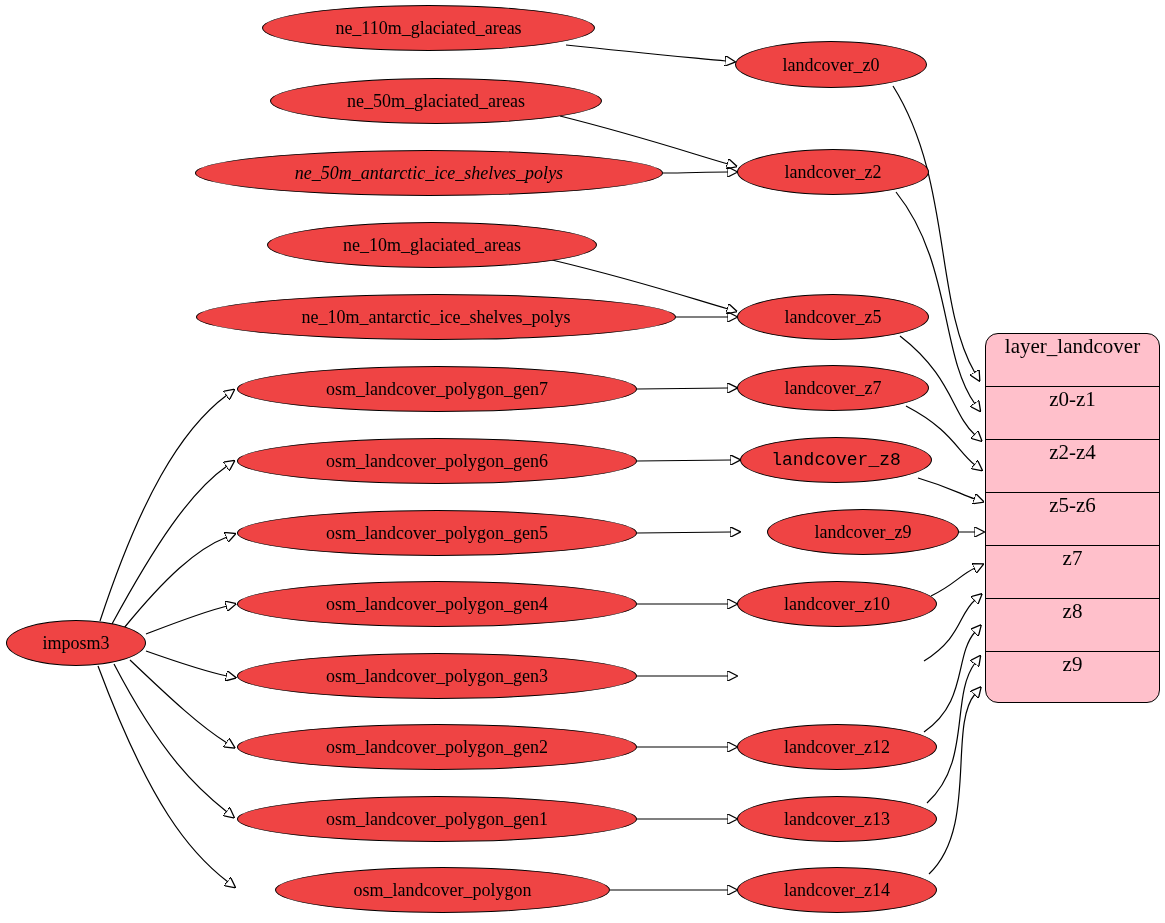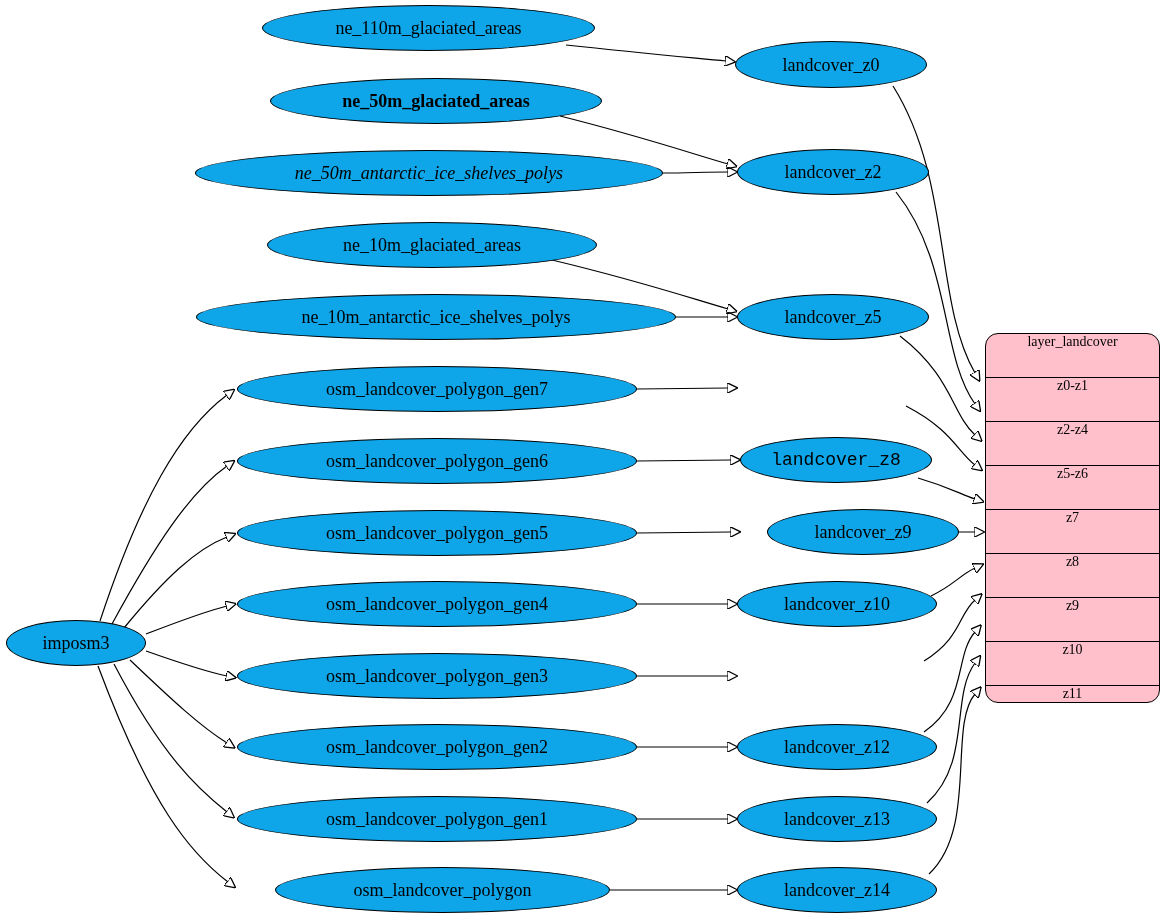--- a/index.html
+++ b/index.html
@@ -11,33 +11,33 @@
     color:#000;
     overflow:hidden;
   }
   svg.edges{position:absolute;left:0;top:0;width:1165px;height:923px;}
   svg.edges path{fill:none;stroke:#000;stroke-width:1.2px;}
   .node{
     position:absolute;
     box-sizing:border-box;
     border:1.2px solid #000;
     border-radius:50%;
-    background:#0ea5e9;
+    background:#ef4444;
     display:flex;align-items:center;justify-content:center;
     font-size:18px;line-height:1;white-space:nowrap;
   }
   .record{
     position:absolute;left:985px;top:333px;width:175px;height:370px;
     box-sizing:border-box;
     background:#ffc0cb;
     border:1.2px solid #000;
     border-radius:13px;
     overflow:hidden;
     display:flex;flex-direction:column;
-    font-size:14px;
+    font-size:21px;
   }
   .rec-title,.rec-row{
     flex:1;
     display:flex;align-items:center;justify-content:center;
     white-space:nowrap;
   }
   .rec-row{border-top:1px solid #000;margin-top:27px;}
 </style>
 </head>
 <body>
@@ -84,37 +84,38 @@
     <path d="M931,596 C954,585 960,575 975,568" marker-end="url(#arw)"></path>
     <path d="M924,661 C962,637 958,615 975,600" marker-end="url(#arw)"></path>
     <path d="M924,732 C968,702 954,656 975,632" marker-end="url(#arw)"></path>
     <path d="M927,803 C972,762 950,697 975,663" marker-end="url(#arw)"></path>
     <path d="M929,874 C978,828 948,726 975,694" marker-end="url(#arw)"></path>
   </svg>
 
   <div class="node" style="left:6px;top:620px;width:140px;height:46px;">imposm3</div>
 
   <div class="node" style="left:262px;top:5px;width:333px;height:46px;">ne_110m_glaciated_areas</div>
-  <div class="node" style="left:270px;top:78px;width:332px;height:46px;font-weight:bold;">ne_50m_glaciated_areas</div>
+  <div class="node" style="left:270px;top:78px;width:332px;height:46px;">ne_50m_glaciated_areas</div>
   <div class="node" style="left:195px;top:150px;width:468px;height:46px;font-style:italic;">ne_50m_antarctic_ice_shelves_polys</div>
   <div class="node" style="left:267px;top:222px;width:330px;height:46px;">ne_10m_glaciated_areas</div>
   <div class="node" style="left:196px;top:294px;width:480px;height:46px;">ne_10m_antarctic_ice_shelves_polys</div>
 
   <div class="node" style="left:237px;top:366px;width:400px;height:46px;text-align:right;">osm_landcover_polygon_gen7</div>
   <div class="node" style="left:237px;top:438px;width:400px;height:46px;">osm_landcover_polygon_gen6</div>
   <div class="node" style="left:237px;top:510px;width:400px;height:46px;">osm_landcover_polygon_gen5</div>
   <div class="node" style="left:237px;top:581px;width:400px;height:46px;">osm_landcover_polygon_gen4</div>
   <div class="node" style="left:237px;top:653px;width:400px;height:46px;">osm_landcover_polygon_gen3</div>
   <div class="node" style="left:237px;top:724px;width:400px;height:46px;">osm_landcover_polygon_gen2</div>
   <div class="node" style="left:237px;top:796px;width:400px;height:46px;">osm_landcover_polygon_gen1</div>
   <div class="node" style="left:275px;top:867px;width:335px;height:46px;text-align:right;">osm_landcover_polygon</div>
 
   <div class="node" style="left:735px;top:41px;width:192px;height:47px;">landcover_z0</div>
   <div class="node" style="left:737px;top:149px;width:192px;height:46px;">landcover_z2</div>
   <div class="node" style="left:737px;top:294px;width:192px;height:46px;">landcover_z5</div>
+  <div class="node" style="left:737px;top:365px;width:192px;height:46px;">landcover_z7</div>
   <div class="node" style="left:740px;top:437px;width:192px;height:46px;font-family:Liberation Mono, monospace;">landcover_z8</div>
   <div class="node" style="left:767px;top:509px;width:192px;height:46px;">landcover_z9</div>
   <div class="node" style="left:737px;top:581px;width:200px;height:46px;">landcover_z10</div>
   <div class="node" style="left:737px;top:724px;width:200px;height:46px;">landcover_z12</div>
   <div class="node" style="left:737px;top:796px;width:200px;height:46px;">landcover_z13</div>
   <div class="node" style="left:737px;top:867px;width:200px;height:46px;">landcover_z14</div>
 
   <div class="record">
     <div class="rec-title">layer_landcover</div>
     <div class="rec-row">z0-z1</div>

